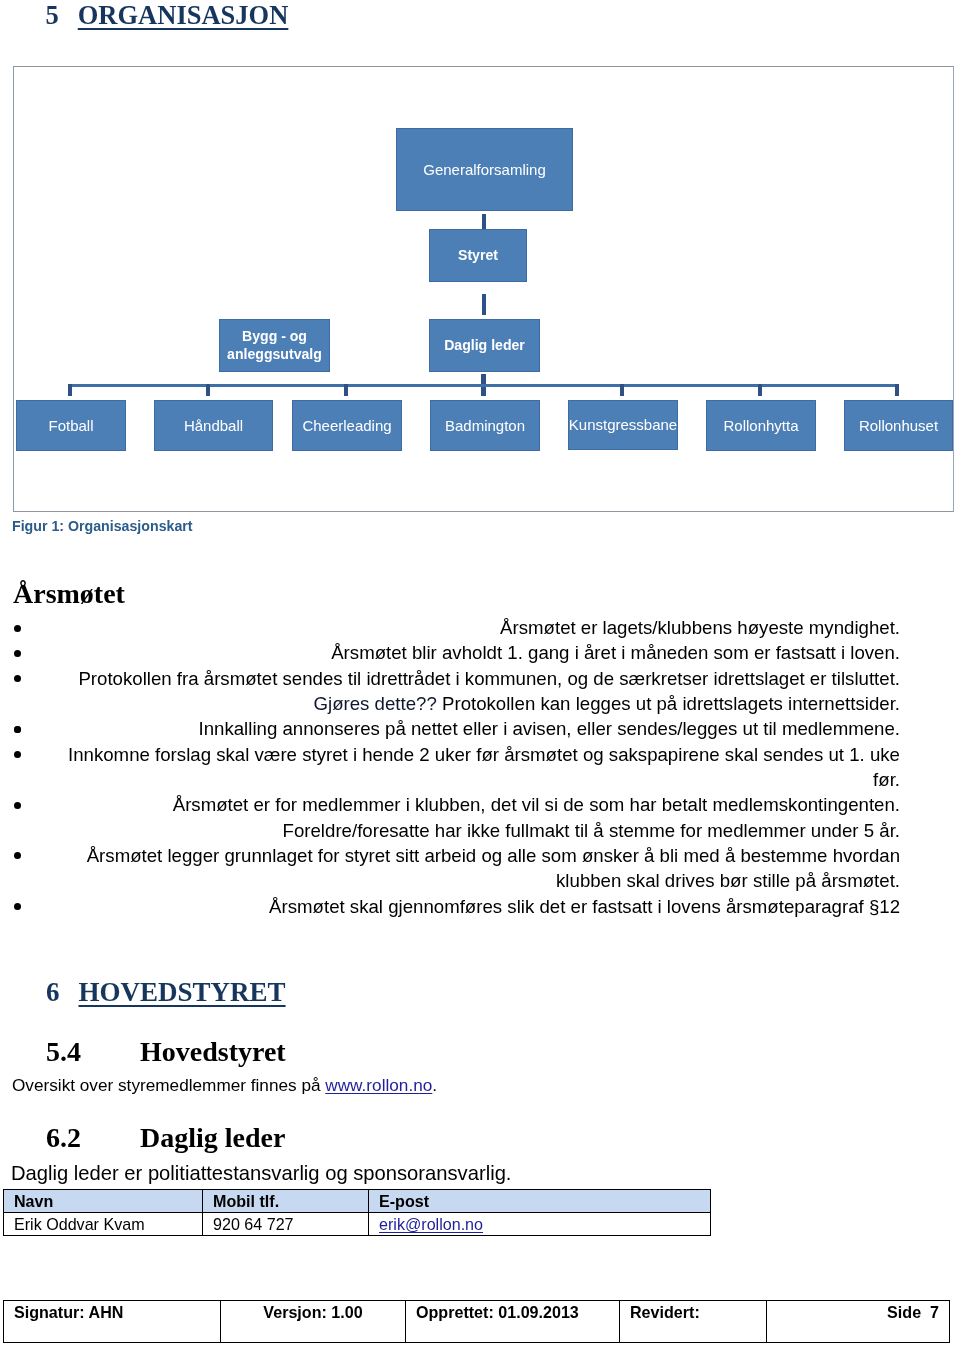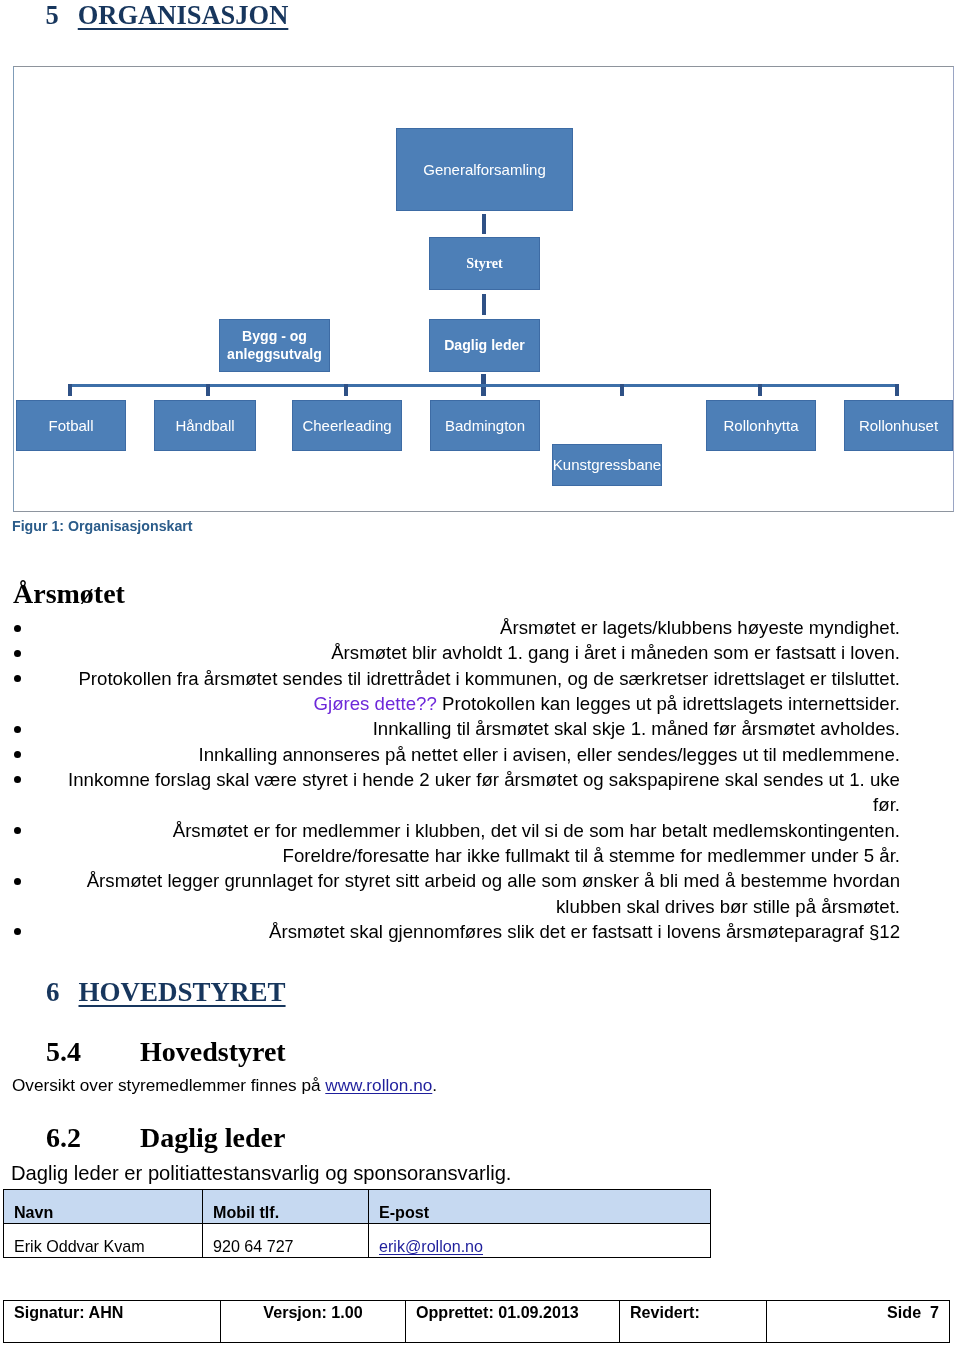--- a/index.html
+++ b/index.html
@@ -29,28 +29,28 @@
 
   
   .h2s{position:absolute;font-family:"Liberation Serif",serif;font-weight:bold;color:#000;white-space:pre;}
   .bul{position:absolute;font-size:18.65px;line-height:25.33px;color:#000;}
   .bul li{list-style:none;position:relative;text-align:right;}
   .bul .dot{position:absolute;left:-38.5px;top:9.5px;width:7px;height:7px;border-radius:50%;background:#000;font-size:0;line-height:0;}
   .pre{white-space:pre-line;}
 
   .para{position:absolute;font-size:17.2px;line-height:23px;color:#000;white-space:pre;}
   .para2{position:absolute;font-size:20.2px;line-height:26px;color:#000;white-space:pre;}
-  .red{color:#6d28d9;}
+  .red{color:#0f172a;}
   a.link{color:#1f1f9c;text-decoration:underline;text-underline-offset:2px;}
 
   
   table{border-collapse:collapse;position:absolute;}
   .tbl1{table-layout:fixed;box-sizing:border-box;}
   .tbl1 th,.tbl1 td{box-sizing:border-box;}
-  .tbl1 td,.tbl1 th{border:1px solid #000;font-size:16.1px;padding:12px 0 1px 10px;text-align:left;height:22px;line-height:20px;}
+  .tbl1 td,.tbl1 th{border:1px solid #000;font-size:16.1px;padding:1px 0 1px 10px;text-align:left;height:22px;line-height:20px;}
   .tbl1 th{background:#c6d9f1;font-weight:bold;}
   .ftbl{table-layout:fixed;box-sizing:border-box;}
   .ftbl td{box-sizing:border-box;}
   .ftbl td{border:1px solid #000;font-size:16.1px;font-weight:bold;padding:0 10px;height:42px;vertical-align:top;line-height:23px;}
 </style>
 </head>
 <body>
 
 <div class="page">
 
@@ -69,63 +69,63 @@
     <div class="conn" style="left:68px;top:384px;width:4px;height:12px;"></div>
     <div class="conn" style="left:206px;top:384px;width:4px;height:12px;"></div>
     <div class="conn" style="left:344px;top:384px;width:4px;height:12px;"></div>
     <div class="conn" style="left:620px;top:384px;width:4px;height:12px;"></div>
     <div class="conn" style="left:758px;top:384px;width:4px;height:12px;"></div>
     <div class="conn" style="left:895px;top:384px;width:4px;height:12px;"></div>
 
     <div class="obox" style="left:396px;top:128px;width:177px;height:83px;">
       <span>Generalforsamling</span>
     </div>
-    <div class="obox b" style="left:429px;top:237px;width:111px;height:53px;font-family:Liberation Serif, serif;">
+    <div class="obox b" style="left:429px;top:229px;width:98px;height:53px;">
       <span>Styret</span>
     </div>
     <div class="obox b" style="left:219px;top:319px;width:111px;height:53px;">
       <span class="pre">Bygg - og
 anleggsutvalg</span>
     </div>
     <div class="obox b" style="left:429px;top:319px;width:111px;height:53px;">
       <span>Daglig leder</span>
     </div>
 
     <div class="obox" style="left:16px;top:400px;width:110px;height:51px;">
       <span>Fotball</span>
       </div>
-    <div class="obox" style="left:154px;top:400px;width:102px;height:51px;">
+    <div class="obox" style="left:154px;top:400px;width:119px;height:51px;">
       <span>Håndball</span>
       </div>
     <div class="obox" style="left:292px;top:400px;width:110px;height:51px;">
       <span>Cheerleading</span>
       </div>
     <div class="obox" style="left:430px;top:400px;width:110px;height:51px;">
       <span>Badmington</span>
       </div>
-    <div class="obox" style="left:552px;top:400px;width:110px;height:42px;margin-top:44px;">
+    <div class="obox" style="left:568px;top:400px;width:110px;height:50px;">
       <span>Kunstgressbane</span>
       </div>
     <div class="obox" style="left:706px;top:400px;width:110px;height:51px;">
       <span>Rollonhytta</span>
       </div>
     <div class="obox" style="left:844px;top:400px;width:109px;height:51px;">
       <span>Rollonhuset</span>
       </div>
   </div>
 
   <div class="figcap" style="left:12px;top:518px;">Figur 1: Organisasjonskart</div>
 
   <div class="h2s" style="left:13px;top:577px;font-size:28px;line-height:33px;">Årsmøtet</div>
 
   <ul class="bul" style="left:52px;top:615px;width:848px;margin:0;padding:0;">
     <li><span class="dot">•</span><span>Årsmøtet er lagets/klubbens høyeste myndighet.</span></li>
     <li><span class="dot">•</span><span>Årsmøtet blir avholdt 1. gang i året i måneden som er fastsatt i loven.</span></li>
     <li><span class="dot">•</span><span>Protokollen fra årsmøtet sendes til idrettrådet i kommunen, og de særkretser idrettslaget er tilsluttet.</span> <span class="red">Gjøres dette??</span><span> Protokollen kan legges ut på idrettslagets internettsider.</span></li>
-    <li><span class="dot">•</span><span>Innkalling til årsmøtet skal skje 1. måned før årsmøtet avholdes.</span></li>
+    <li><span class="dot">•</span></li>
     <li><span class="dot">•</span><span>Innkalling annonseres på nettet eller i avisen, eller sendes/legges ut til medlemmene.</span></li>
     <li><span class="dot">•</span><span>Innkomne forslag skal være styret i hende 2 uker før årsmøtet og sakspapirene skal sendes ut 1. uke før.</span></li>
     <li><span class="dot">•</span><span>Årsmøtet er for medlemmer i klubben, det vil si de som har betalt medlemskontingenten. Foreldre/foresatte har ikke fullmakt til å stemme for medlemmer under 5 år.</span></li>
     <li><span class="dot">•</span><span>Årsmøtet legger grunnlaget for styret sitt arbeid og alle som ønsker å bli med å bestemme hvordan klubben skal drives bør stille på årsmøtet.</span></li>
     <li><span class="dot">•</span><span>Årsmøtet skal gjennomføres slik det er fastsatt i lovens årsmøteparagraf §12</span></li>
   </ul>
 
   <div class="h1" style="left:19px;top:947px;font-size:27px;line-height:30px;">
     <span class="num">6</span><span class="gap" style="width:19px"></span><span class="txt">HOVEDSTYRET</span>
   </div>

